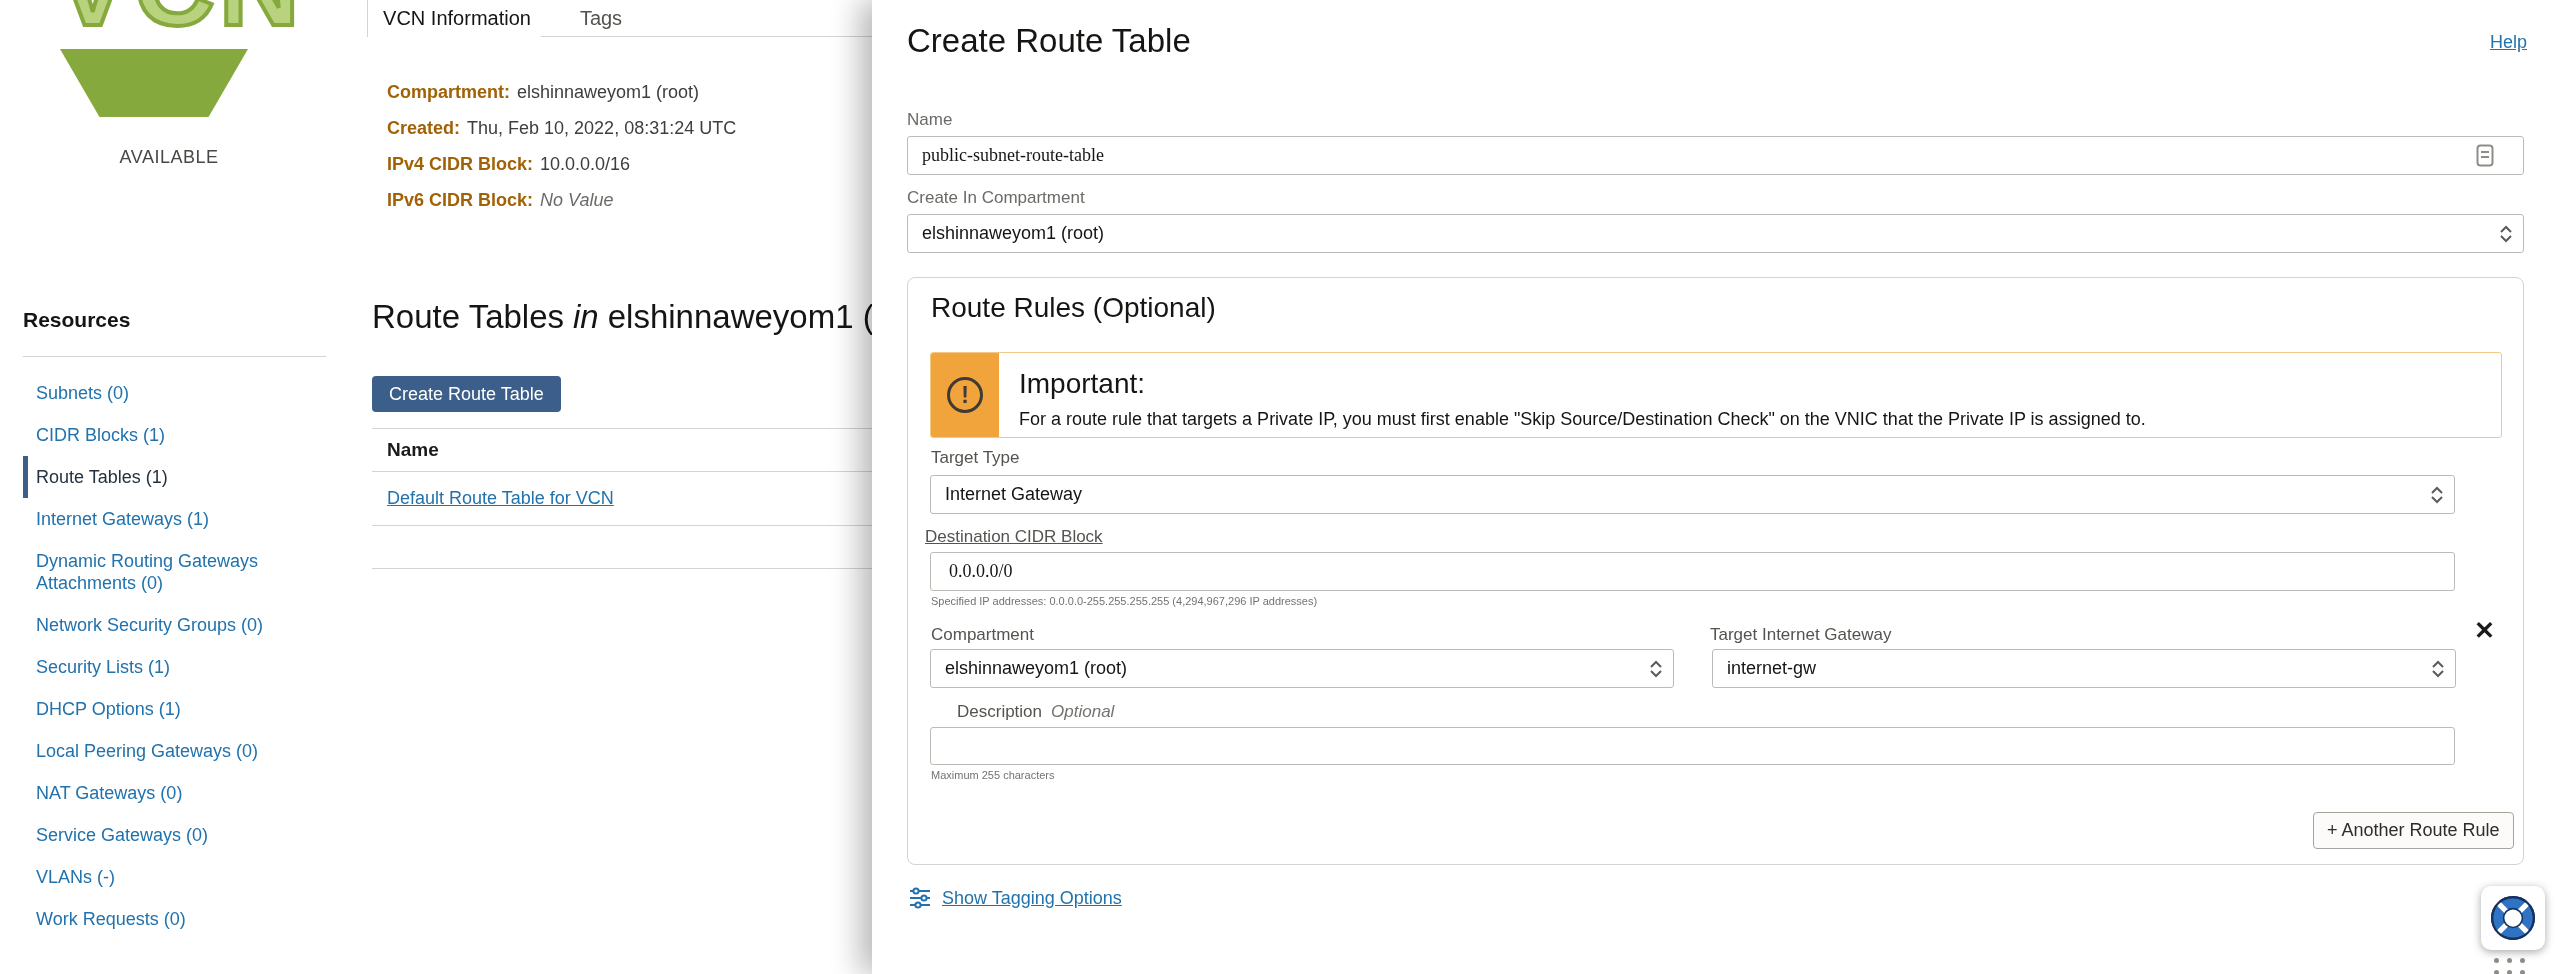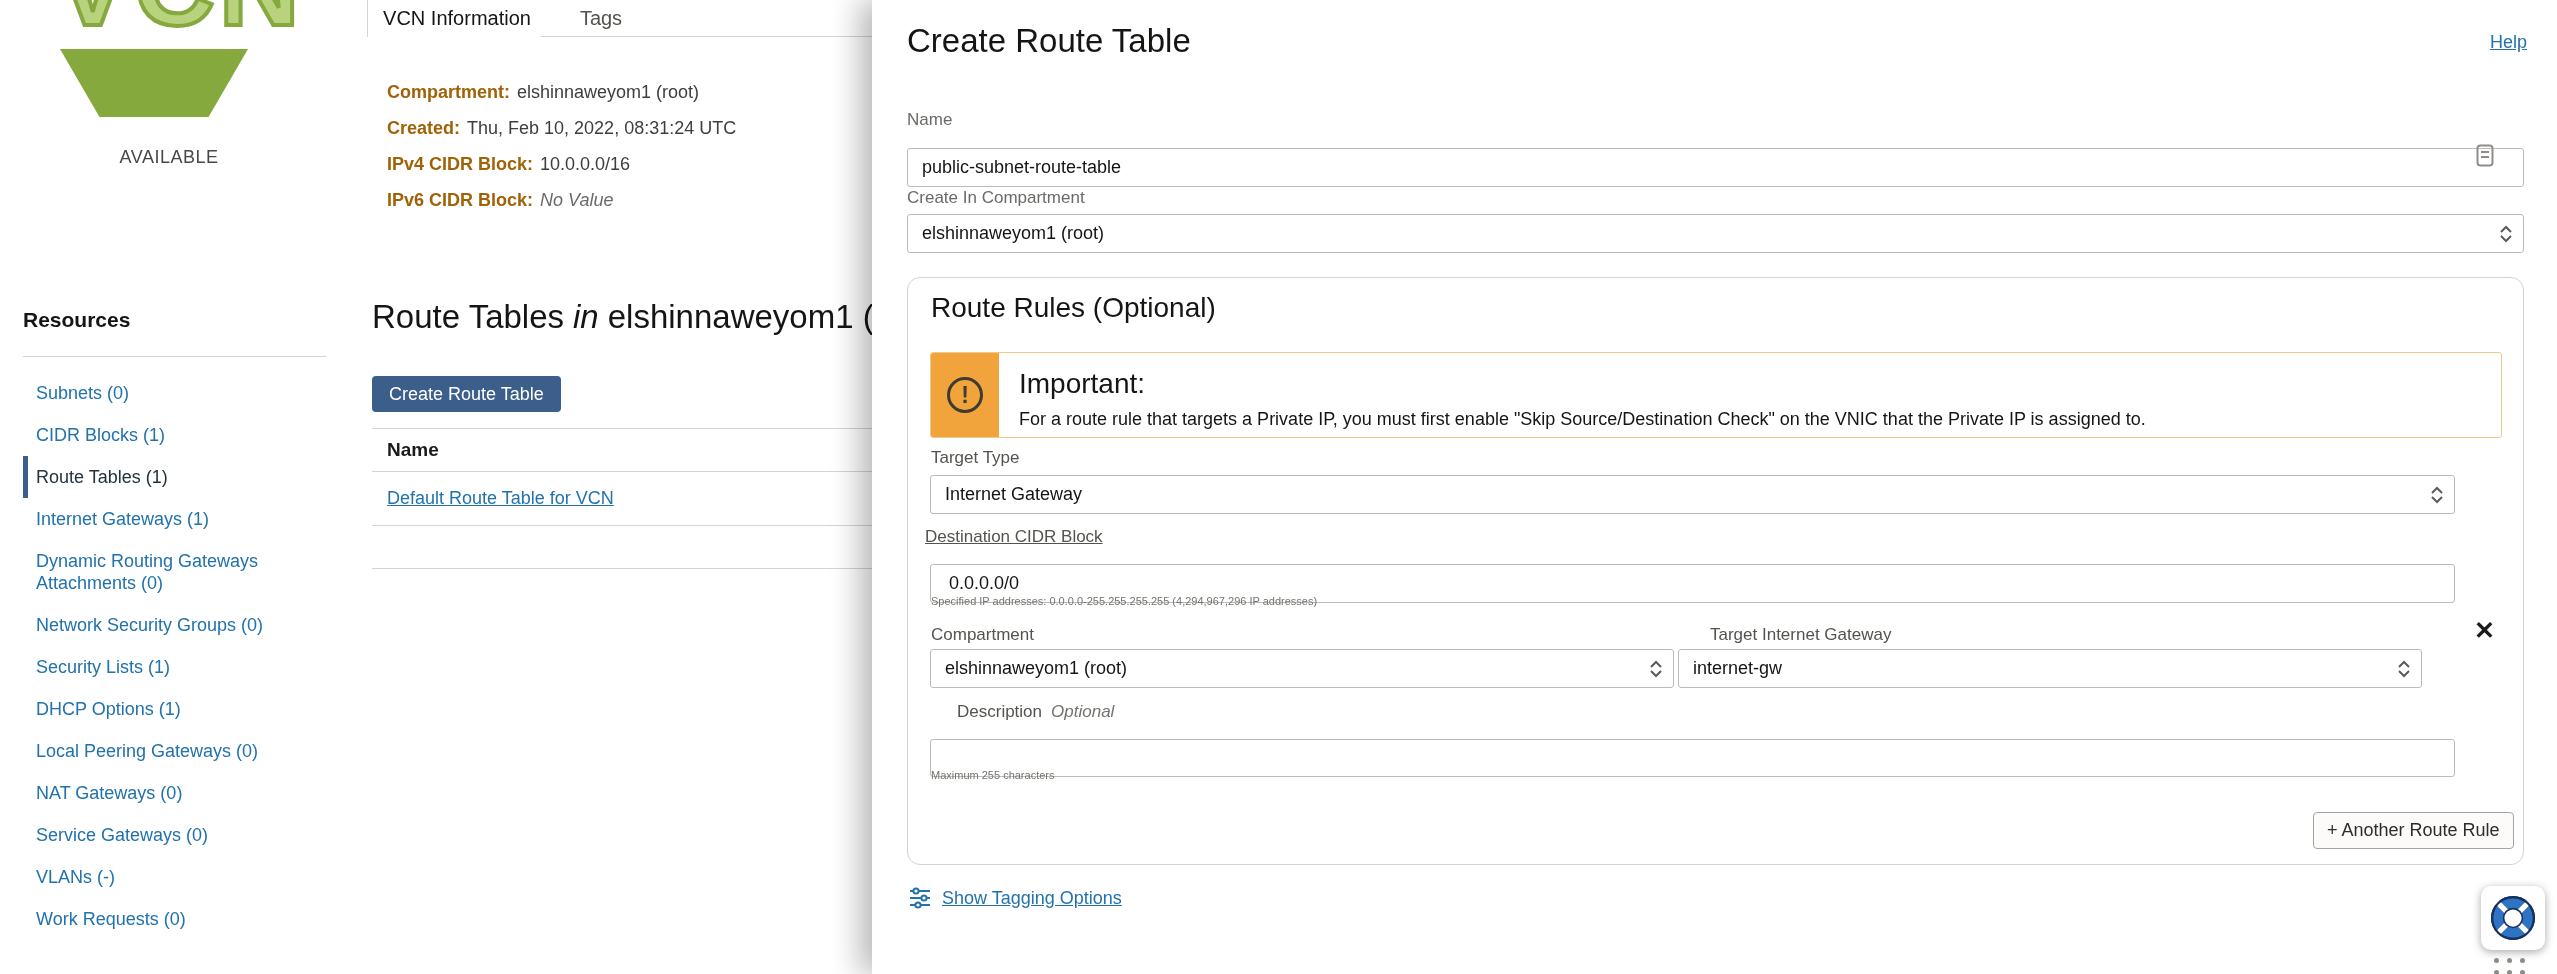--- a/index.html
+++ b/index.html
@@ -69,35 +69,35 @@
   .panel { position:absolute; left:872px; top:0; width:1685px; height:974px; background:#fff;
     box-shadow:-12px 0 28px rgba(0,0,0,.28); }
   .p-title { position:absolute; left:35px; top:22px; font-size:33px; font-weight:400; }
   .p-help { position:absolute; right:30px; top:32px; font-size:18px;
     color:var(--link,#2172ad); text-decoration:underline; cursor:pointer; }
 
   .fld-label { position:absolute; font-size:17px; color:var(--label-gray,#6b6a67); }
   .rule-label { position:absolute; font-size:17px; color:#55534f; }
 
   .txt-input { position:absolute; border:1px solid #bdbbb6; border-radius:3px; background:#fff;
-    font-family:Liberation Sans, sans-serif; font-size:18px; color:var(--text-dark,#161513); padding:0 44px 0 14px;margin-top:12px; }
+    font-family:Liberation Serif, serif; font-size:18px; color:var(--text-dark,#161513); padding:0 44px 0 14px; }
   .select { position:absolute; border:1px solid #bdbbb6; border-radius:3px; background:#fff;
     display:flex; align-items:center; padding:0 40px 0 14px; font-size:18px; cursor:pointer; }
   .select svg { position:absolute; right:10px; top:50%; transform:translateY(-50%); }
 
   .lbl-name { left:35px; top:110px; }
   .name-wrap { position:absolute; left:35px; top:136px; width:1617px; height:39px; }
   .name-wrap input { width:100%; height:100%; }
   .input-adorn { position:absolute; right:30px; top:8px; }
 
   .lbl-createin { left:35px; top:188px; }
   .sel-createin { left:35px; top:214px; width:1617px; height:39px; }
 
   .rules-box { position:absolute; left:35px; top:277px; width:1617px; height:588px;
-    border:1px solid var(--border-gray,#d5d3cf); border-radius:13px; }
+    border:1px solid var(--border-gray,#d5d3cf); border-radius:8px; }
   .rules-title { position:absolute; left:23px; top:14px; font-size:28px; font-weight:400; }
 
   .banner { position:absolute; left:22px; top:74px; width:1572px; height:86px;
     border:1px solid var(--warning-border,#f0c987); border-radius:3px; display:flex;
     overflow:hidden; background:#fff; }
   .banner-icon-block { width:68px; flex:none; background:var(--warning-orange,#f1a43b);
     display:flex; align-items:center; justify-content:center; }
   .warn-circle { width:36px; height:36px; border:3px solid #3f3a33; border-radius:50%;
     color:#3f3a33; font-weight:bold; font-size:23px; display:flex; align-items:center;
     justify-content:center; }
@@ -107,21 +107,21 @@
 
   .lbl-target-type { left:23px; top:170px; }
   .sel-target-type { left:22px; top:197px; width:1525px; height:39px; }
   .lbl-dest { left:17px; top:249px;text-decoration:underline; }
   .inp-dest { left:22px; top:274px; width:1525px; height:39px; padding-left:18px; }
   .hint { position:absolute; font-size:11px; color:#75736f; }
   .hint-dest { left:23px; top:317px; }
   .lbl-comp { left:23px; top:347px; }
   .lbl-tig { left:802px; top:347px; }
   .sel-comp { left:22px; top:371px; width:744px; height:39px; }
-  .sel-tig { left:770px; top:371px; width:744px; height:39px; }
+  .sel-tig { left:804px; top:371px; width:744px; height:39px; }
   .remove-x { position:absolute; left:1566px; top:340px; font-size:25px; font-weight:bold;
     color:#1c1b19; cursor:pointer; line-height:1; }
   .lbl-desc-row { position:absolute; left:23px; top:424px; display:flex; gap:9px; align-items:baseline; }
   .lbl-desc-row .optw { font-size:17px; font-style:italic; color:#75736f; }
   .inp-desc { left:22px; top:449px; width:1525px; height:38px; }
   .hint-desc { left:23px; top:491px; }
   .btn-another { position:absolute; left:1405px; top:534px; height:37px; padding:0 13px;
     background:#fcfbf9; border:1px solid #a7a49f; border-radius:4px; font-family:inherit;
     font-size:18px; color:#2f2d2a; cursor:pointer; display:flex; align-items:center; }
 

